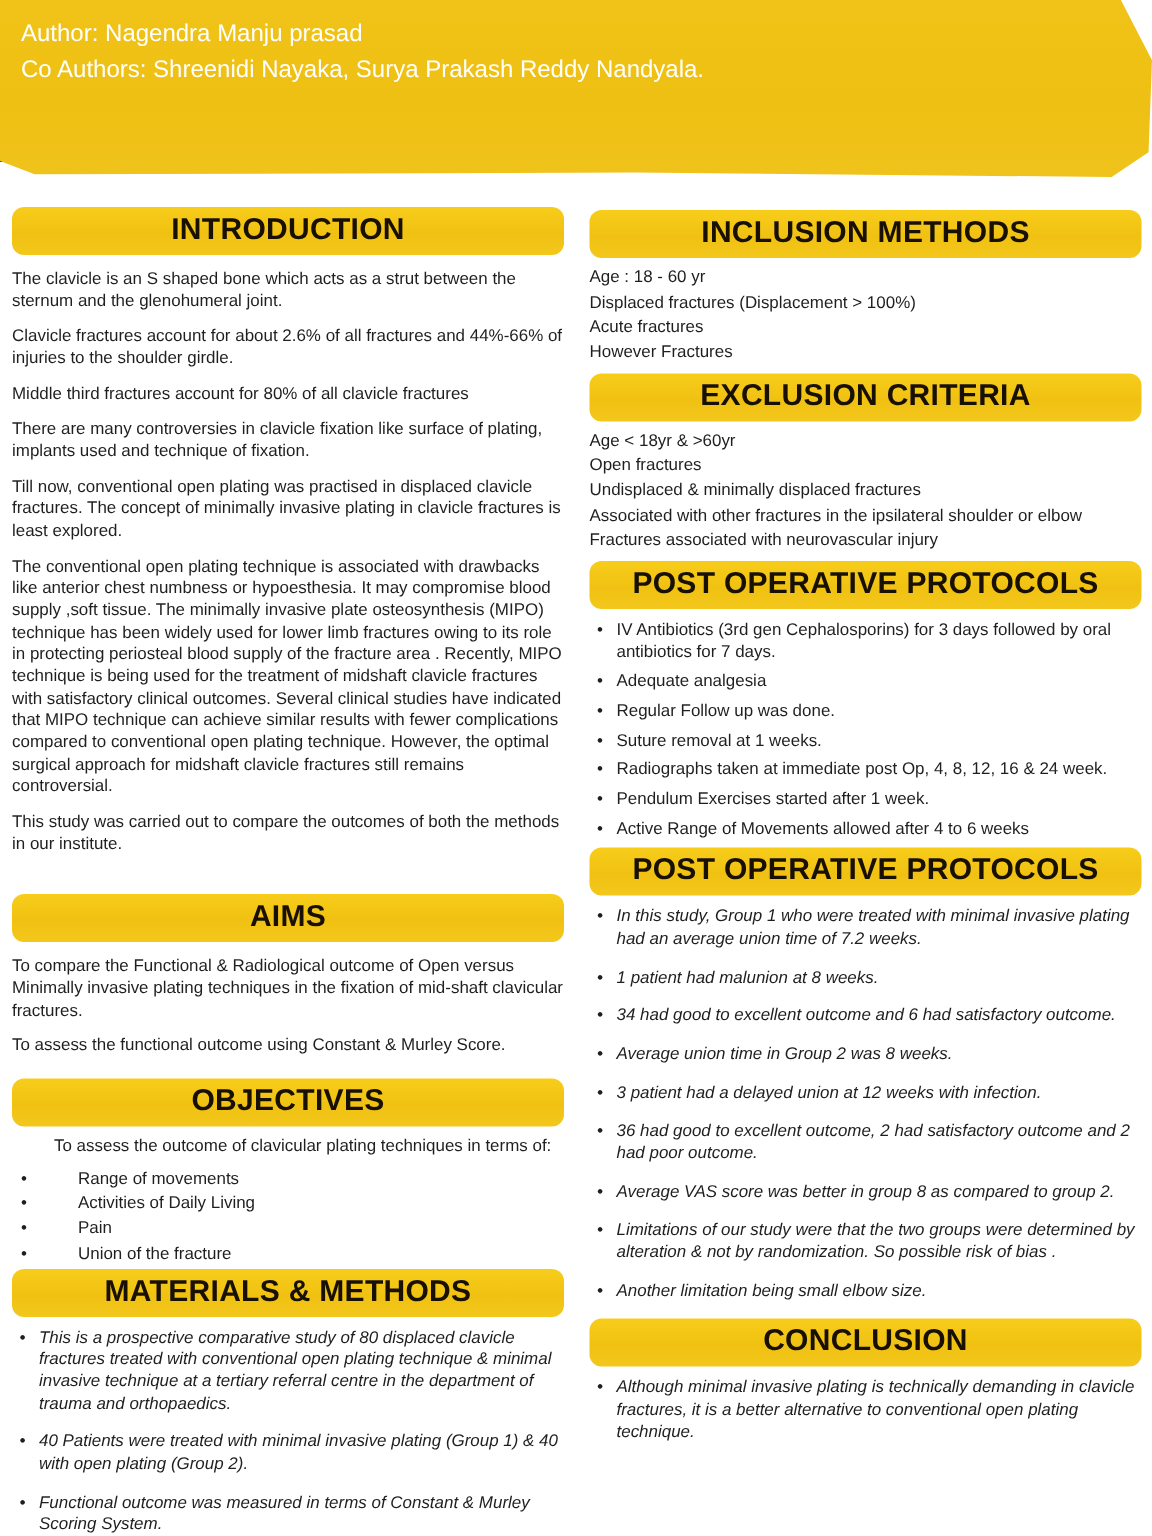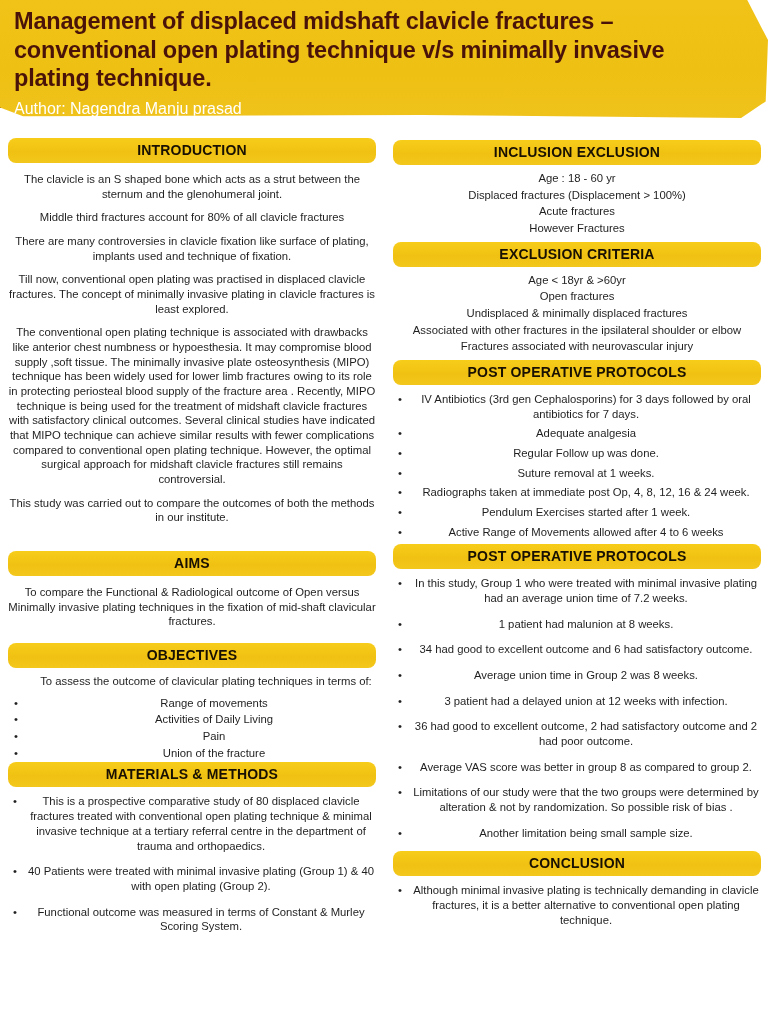--- a/index.html
+++ b/index.html
@@ -54,92 +54,92 @@
   }
   .col { flex: 1 1 0; min-width: 0; }
   .col-left  { margin-top: 20px; }
   .col-right { margin-top: 22px; }
 
   
   .bar {
     background: linear-gradient(180deg, #f8cd1a 0%, #f0c112 55%, #f3c71c 100%);
     border-radius: 8px;
     text-align: center;
-    font-size: 14px;
+    font-size: 20px;
     font-weight: bold;
     color: #181002;
     padding: 4px 0 5px 0;
     letter-spacing: 0.2px;
   }
 
   
   .txt {
     font-size: 11.3px;
     color: #1f1f1f;
     line-height: 1.3;
-    text-align: center;
   }
   .para { margin-top: 9px; }
   .section { margin-top: 0; }
 
   .plain-lines { margin-top: 6px; }
   .plain-lines .line { margin-top: 2px; }
 
   ul.bullets { list-style: none; margin-top: 7px; }
   ul.bullets li {
     position: relative;
     padding-left: 18px;
     margin-bottom: 5px;
   }
   ul.bullets li::before {
     content: "\2022";
     position: absolute;
     left: 5px; top: 0;
     color: #1f1f1f;
   }
-  ul.bullets.wide-gap li { margin-bottom: 11px; }
+  ul.bullets.wide-gap li { margin-bottom: 11px; font-style: italic; }
   ul.bullets.deep-indent li { padding-left: 44px; margin-bottom: 2px; }
   ul.bullets.deep-indent li::before { left: 6px; }
 
   .gap-sm { height: 6px; }
   .gap-md { height: 14px; }
   .gap-lg { height: 26px; }
 </style>
 </head>
 <body>
 
 <div class="header-maroon-stripe"></div>
 <header class="header-band">
-  <div class="poster-title">Management of displaced midshaft clavicle fractures – conventional open plating technique v/s minimally invasive plating technique.</div>
   <div class="author-line">Author: Nagendra Manju prasad</div>
   <div class="coauthor-line">Co Authors: Shreenidi Nayaka, Surya Prakash Reddy Nandyala.</div>
 </header>
 
 <div class="columns">
 
   <div class="col col-left">
 
     <section class="section">
       <div class="bar">INTRODUCTION</div>
       <div class="txt">
         <p class="para">The clavicle is an S shaped bone which acts as a strut between the sternum and the glenohumeral joint.</p>
+        <p class="para">Clavicle fractures account for about 2.6% of all fractures and 44%-66% of injuries to the shoulder girdle.</p>
         <p class="para">Middle third fractures account for 80% of all clavicle fractures</p>
         <p class="para">There are many controversies in clavicle fixation like surface of plating, implants used and technique of fixation.</p>
         <p class="para">Till now, conventional open plating was practised in displaced clavicle fractures. The concept of minimally invasive plating in clavicle fractures is least explored.</p>
         <p class="para">The conventional open plating technique is associated with drawbacks like anterior chest numbness or hypoesthesia. It may compromise blood supply ,soft tissue. The minimally invasive plate osteosynthesis (MIPO) technique has been widely used for lower limb fractures owing to its role in protecting periosteal blood supply of the fracture area . Recently, MIPO technique is being used for the treatment of midshaft clavicle fractures with satisfactory clinical outcomes. Several clinical studies have indicated that MIPO technique can achieve similar results with fewer complications compared to conventional open plating technique. However, the optimal surgical approach for midshaft clavicle fractures still remains controversial.</p>
         <p class="para">This study was carried out to compare the outcomes of both the methods in our institute.</p>
       </div>
     </section>
 
     <div class="gap-lg"></div>
 
     <section class="section">
       <div class="bar">AIMS</div>
       <div class="txt">
         <p class="para">To compare the Functional &amp; Radiological outcome of Open versus Minimally invasive plating techniques in the fixation of mid-shaft clavicular fractures.</p>
+        <p class="para">To assess the functional outcome using Constant &amp; Murley Score.</p>
       </div>
     </section>
 
     <div class="gap-md"></div>
 
     <section class="section">
       <div class="bar">OBJECTIVES</div>
       <div class="txt">
         <p class="para" style="margin-top:6px;margin-left:28px;">To assess the outcome of clavicular plating techniques in terms of:</p>
         <ul class="bullets deep-indent">
@@ -161,21 +161,21 @@
 
         </ul>
       </div>
     </section>
 
   </div>
 
   <div class="col col-right">
 
     <section class="section">
-      <div class="bar">INCLUSION EXCLUSION</div>
+      <div class="bar">INCLUSION METHODS</div>
       <div class="txt plain-lines">
         <div class="line">Age : 18 - 60 yr</div>
         <div class="line">Displaced fractures (Displacement &gt; 100%)</div>
         <div class="line">Acute fractures</div>
         <div class="line">However Fractures</div>
       </div>
     </section>
 
     <div class="gap-sm"></div>
 
@@ -212,21 +212,21 @@
       <div class="txt">
         <ul class="bullets wide-gap">
           <li>In this study, Group 1 who were treated with minimal invasive plating had an average union time of 7.2 weeks.</li>
           <li>1 patient had malunion at 8 weeks.</li>
           <li>34 had good to excellent outcome and 6 had satisfactory outcome.</li>
           <li>Average union time in Group 2 was 8 weeks.</li>
           <li>3 patient had a delayed union at 12 weeks with infection.</li>
           <li>36 had good to excellent outcome, 2 had satisfactory outcome and 2 had poor outcome.</li>
           <li>Average VAS score was better in group 8 as compared to group 2.</li>
           <li>Limitations of our study were that the two groups were determined by alteration &amp; not by randomization. So possible risk of bias .</li>
-          <li>Another limitation being small sample size.</li>
+          <li>Another limitation being small elbow size.</li>
         </ul>
       </div>
     </section>
 
     <section class="section">
       <div class="bar">CONCLUSION</div>
       <div class="txt">
         <ul class="bullets wide-gap">
           <li>Although minimal invasive plating is technically demanding in clavicle fractures, it is a better alternative to conventional open plating technique.</li>
         </ul>

